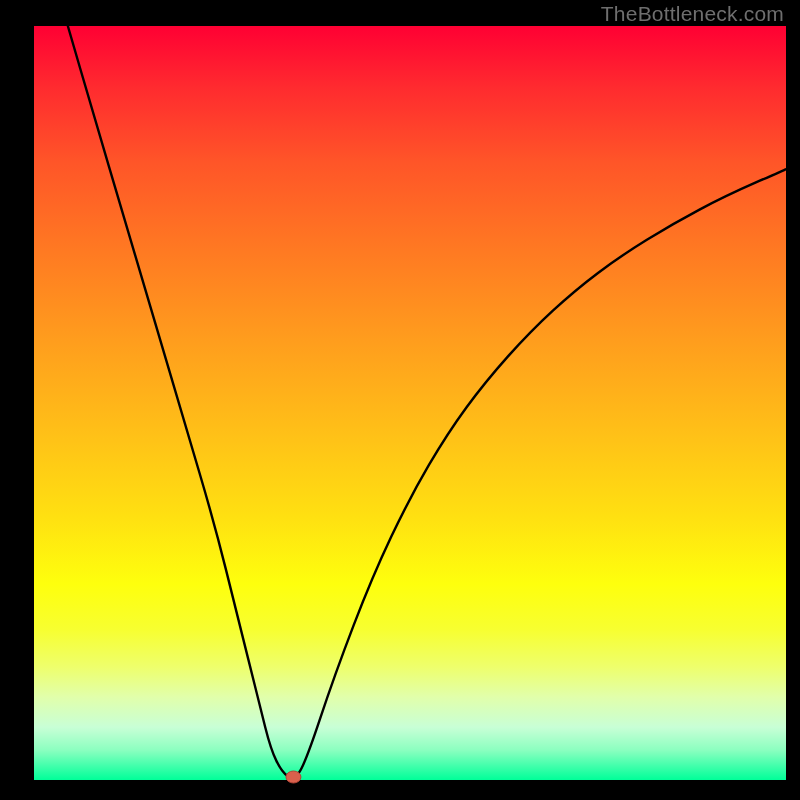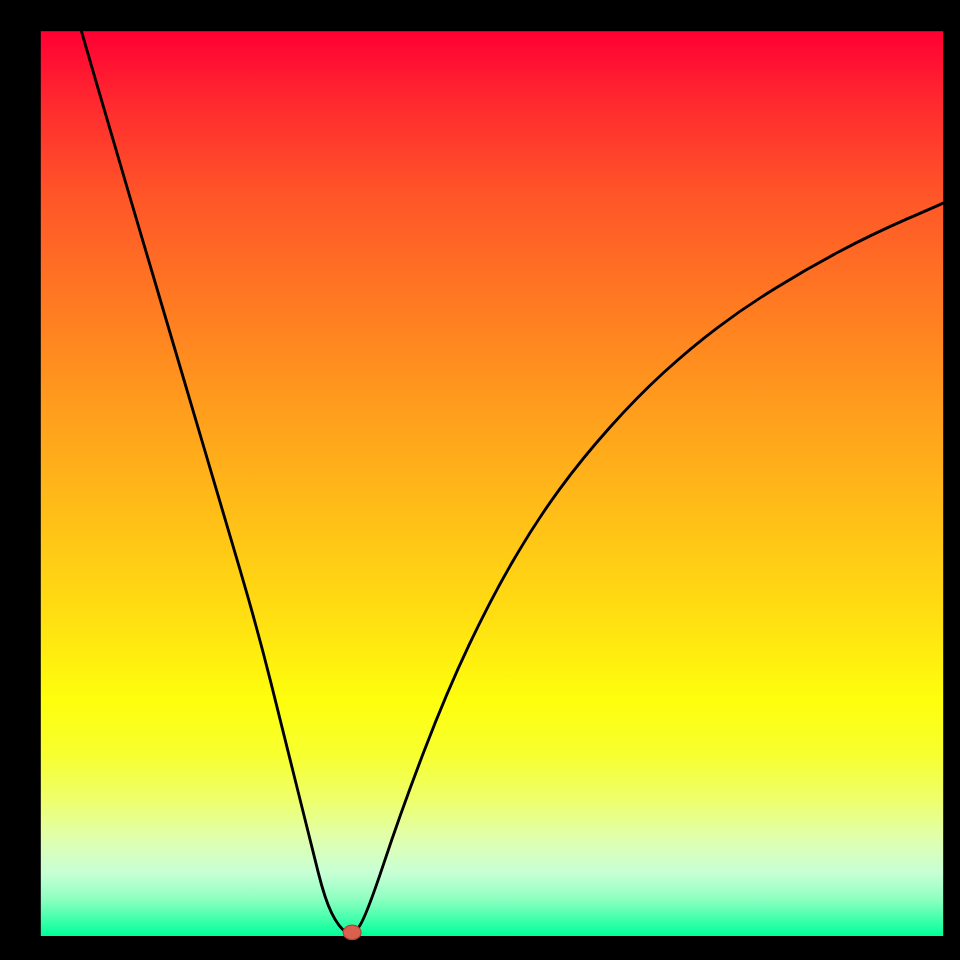--- a/index.html
+++ b/index.html
@@ -52,19 +52,20 @@
     left: 0;
   }
 </style>
 </head>
 <body>
 
 <div class="frame">
 
   <div class="plot-area" id="plot" style="left: 34px; top: 26px; width: 752px; height: 754px;"></div>
 
+  <div class="watermark" id="wm" style="right: 16px; top: 2px;">TheBottleneck.com</div>
 
   <svg class="curve" id="svg" width="800" height="800">
     <path id="curvePath" fill="none" stroke="#000000" stroke-width="2.4" stroke-linejoin="round" stroke-linecap="round" d="M 67.84 26.00 Q 67.84 26.00 81.00 71.24 Q 94.16 116.48 109.20 167.38 Q 124.24 218.27 139.28 269.16 Q 154.32 320.06 169.36 370.96 Q 184.40 421.85 199.44 472.75 Q 214.48 523.64 225.76 568.88 Q 237.04 614.12 248.32 659.36 Q 259.60 704.60 265.24 727.22 Q 270.88 749.84 276.52 761.15 Q 282.16 772.46 287.80 776.23 Q 293.44 780.00 299.08 772.46 Q 304.72 764.92 319.76 719.68 Q 334.80 674.44 353.60 625.43 Q 372.40 576.42 391.20 536.84 Q 410.00 497.25 428.80 465.20 Q 447.60 433.16 466.40 407.52 Q 485.20 381.89 507.76 356.63 Q 530.32 331.37 552.88 310.63 Q 575.44 289.90 598.00 272.94 Q 620.56 255.97 646.88 239.76 Q 673.20 223.55 699.52 209.60 Q 725.84 195.65 755.92 182.45 T 786.00 169.26"></path>
     <ellipse id="marker" rx="7.5" ry="6" cx="293.44" cy="777.00" fill="#d9604c" stroke="#b24436" stroke-width="1"></ellipse>
   </svg>
 
 </div>
 
 </body></html>

